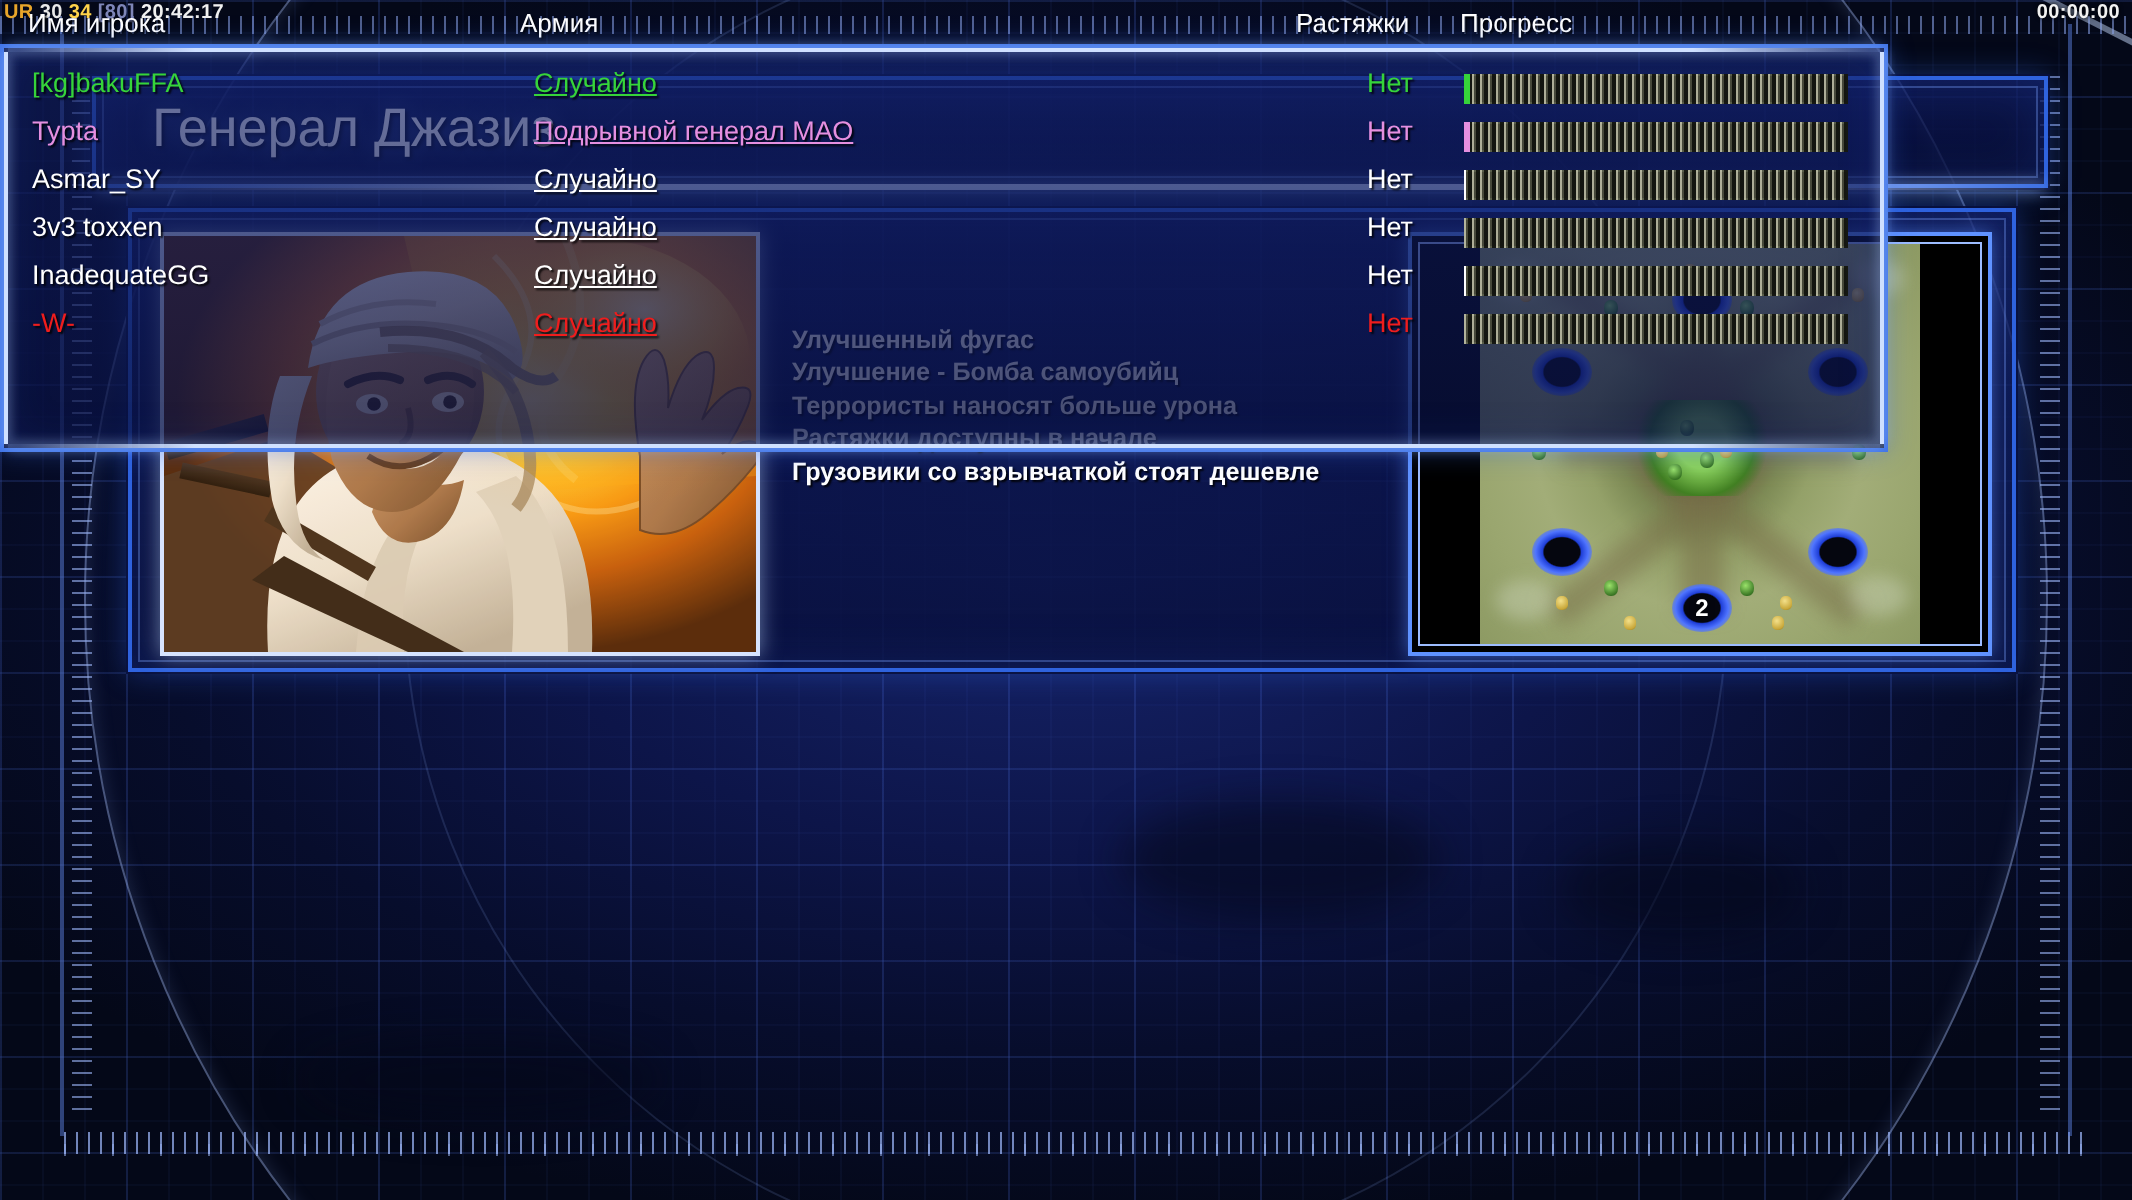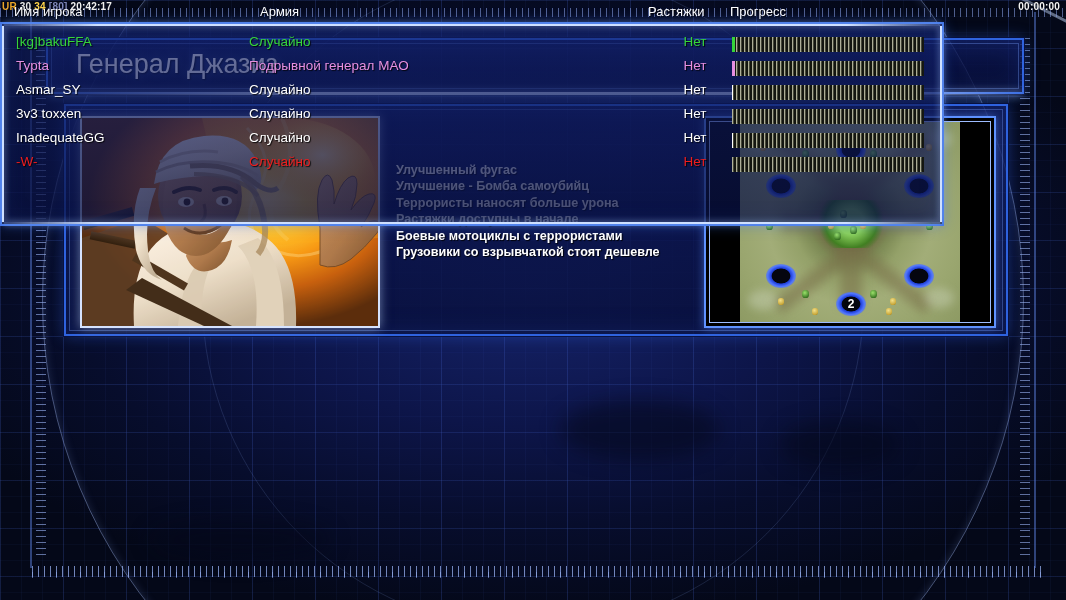--- a/index.html
+++ b/index.html
@@ -139,21 +139,21 @@
   #table-border .edge-r{position:absolute;right:0;top:2px;bottom:2px;width:2px;
      background:#cfe0ff;box-shadow:0 0 6px rgba(180,210,255,.8);}
 
   .th{position:absolute;top:4px;font:13px "Liberation Sans",sans-serif;color:#ffffff;
      text-shadow:1px 1px 1px rgba(0,0,0,.9);white-space:nowrap;}
 
   .trow{position:absolute;left:0;width:1056px;height:24px;}
   .cell{position:absolute;top:0;font:13.5px "Liberation Sans",sans-serif;white-space:nowrap;
      text-shadow:1px 1px 1px rgba(0,0,0,.85);}
   .c-name{left:14px;}
-  .c-army{left:247px;}
+  .c-army{left:265px;text-decoration:underline;}
   .c-team{left:660px;width:66px;text-align:center;}
   .bar{position:absolute;left:730px;top:3px;width:192px;height:15px;
      background:#0a0c0a;
      box-shadow:inset 0 0 0 1px rgba(120,140,110,.35);overflow:hidden;}
   .bar .stripes{position:absolute;inset:0;
      background-image:repeating-linear-gradient(to right,
         rgba(196,196,170,.88) 0 1px, rgba(120,122,96,.55) 1px 2px, rgba(20,22,16,.95) 2px 4px);}
   .bar .fill{position:absolute;left:0;top:0;bottom:0;width:4px;}
 
   
@@ -283,21 +283,20 @@
           <rect width="296" height="208" fill="url(#fire2)" opacity=".12"></rect>
         </svg>
       </div>
     </div>
 
     <div id="desc">
       <div class="line">Улучшенный фугас</div>
       <div class="line">Улучшение - Бомба самоубийц</div>
       <div class="line">Террористы наносят больше урона</div>
       <div class="line">Растяжки доступны в начале</div>
-      <div class="line">Боевые мотоциклы с террористами</div>
       <div class="line">Грузовики со взрывчаткой стоят дешевле</div>
     </div>
 
     <div id="map-frame">
       <div id="map-inner">
         <div id="map-terrain">
 
           <div class="mp-lane" style="left:42px;top:92px;width:144px;height:18px;"></div>
           <div class="mp-lane" style="left:28px;top:36px;width:90px;height:16px;transform:rotate(38deg);"></div>
           <div class="mp-lane" style="left:108px;top:36px;width:90px;height:16px;transform:rotate(-38deg);"></div>

